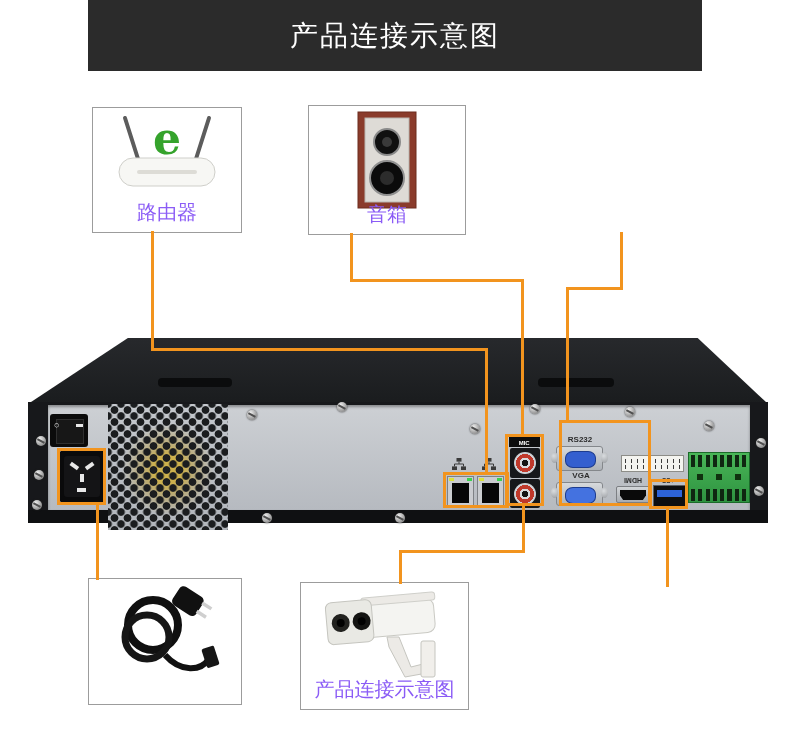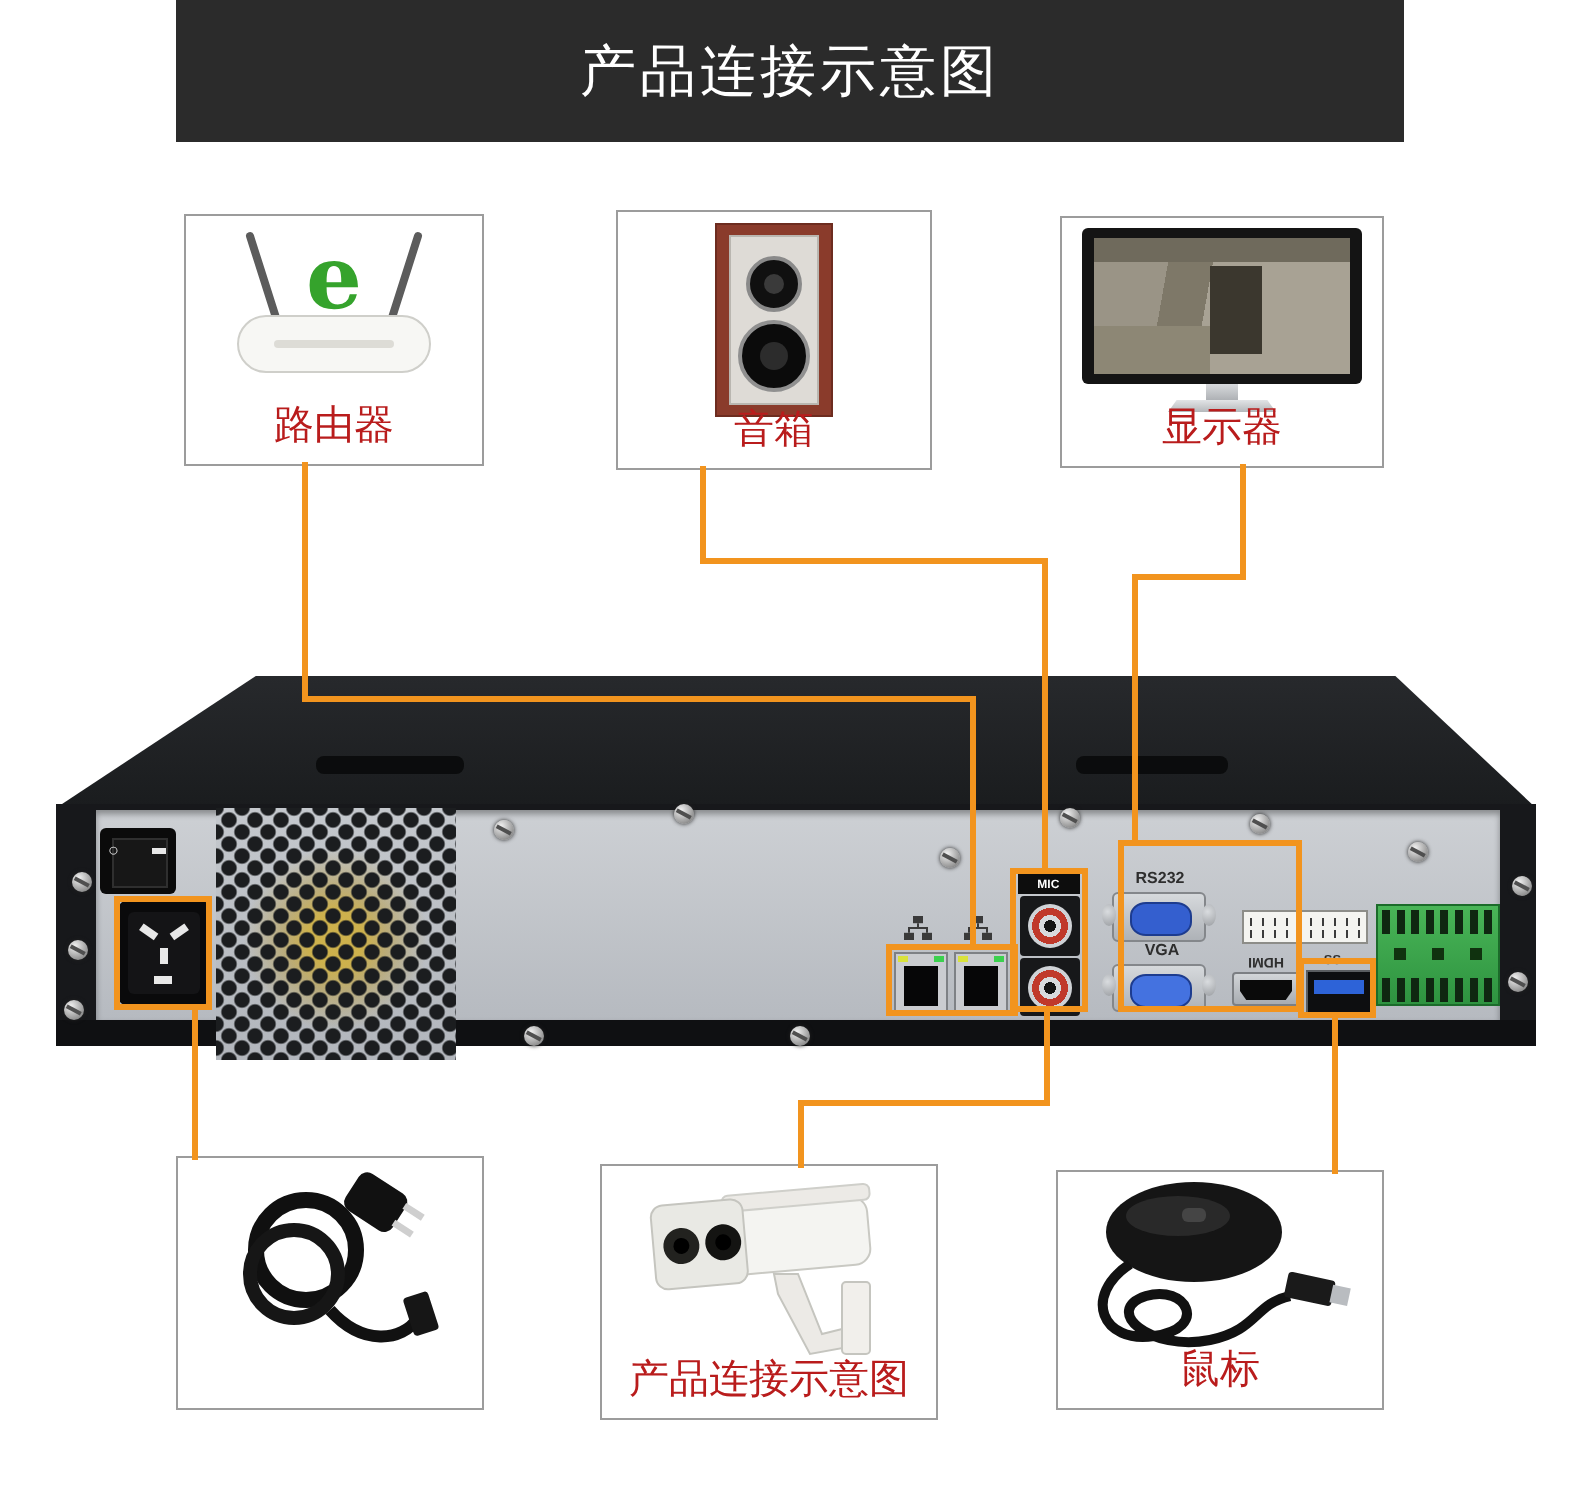--- a/index.html
+++ b/index.html
@@ -7,21 +7,21 @@
           font-family:"Liberation Sans","DejaVu Sans",sans-serif;}
 
   
   .banner{position:absolute;left:88px;top:0;width:614px;height:71px;background:#2b2b2b;
           display:flex;align-items:center;justify-content:center;z-index:3;}
   .banner span{color:#fff;font-size:28px;font-weight:normal;letter-spacing:2px;}
 
   
   .node{position:absolute;background:#fff;border:1px solid #9c9c9c;z-index:4;}
   .node .lbl{position:absolute;left:0;right:0;bottom:6px;text-align:center;
-             font-size:20px;color:#b91c1c;margin-top:28px;}
+             font-size:20px;color:#8b5cf6;margin-top:28px;}
   .icon-wrap{position:absolute;left:0;right:0;top:2px;display:flex;justify-content:center;}
 
   
   .chassis-top{position:absolute;left:28px;top:338px;width:740px;height:66px;
     background:linear-gradient(#27292c,#1a1c1e);
     clip-path:polygon(13.5% 0,90.5% 0,100% 100%,0 100%);z-index:1;}
   .handle{position:absolute;height:9px;background:#0b0c0d;border-radius:4px;z-index:2;}
   .chassis-body{position:absolute;left:28px;top:402px;width:740px;height:110px;background:#17181b;z-index:1;}
   .rear-panel{position:absolute;left:48px;top:405px;width:702px;height:105px;
     background:linear-gradient(#cdd0d4,#b6bac0);box-shadow:inset 0 2px 3px rgba(0,0,0,.35);z-index:1;}
@@ -111,36 +111,20 @@
         <rect x="18" y="10" width="44" height="84" fill="#dedbd6" stroke="#b9b6b0"></rect>
         <circle cx="40" cy="34" r="13" fill="#101010" stroke="#8a8a8a" stroke-width="2"></circle>
         <circle cx="40" cy="34" r="5" fill="#3a3a3a"></circle>
         <circle cx="40" cy="70" r="17" fill="#0b0b0b" stroke="#909090" stroke-width="2"></circle>
         <circle cx="40" cy="70" r="7" fill="#2c2c2c"></circle>
       </svg>
     </div>
     <div class="lbl">音箱</div>
   </div>
 
-  <div class="node" style="left:530px;top:108px;width:160px;height:124px;">
-    <div class="icon-wrap" style="top:5px;">
-      <div style="position:relative;width:146px;height:92px;">
-        <div style="position:absolute;left:3px;top:0;width:140px;height:78px;background:#141414;border-radius:3px;"></div>
-        <div style="position:absolute;left:9px;top:5px;width:128px;height:68px;overflow:hidden;
-                    background:linear-gradient(100deg,#9a9486 0 28%,#7e7868 28% 44%,#a8a294 44% 100%);">
-          <div style="position:absolute;left:0;top:0;width:100%;height:12px;background:#6f6a5c;"></div>
-          <div style="position:absolute;left:58px;top:14px;width:26px;height:44px;background:#3b372e;"></div>
-          <div style="position:absolute;left:0;top:44px;width:58px;height:24px;background:#8d8775;"></div>
-        </div>
-        <div style="position:absolute;left:65px;top:78px;width:16px;height:8px;background:linear-gradient(#d8dadd,#aeb1b5);"></div>
-        <div style="position:absolute;left:46px;top:86px;width:54px;height:6px;background:linear-gradient(#e2e4e6,#b5b8bb);clip-path:polygon(8% 0,92% 0,100% 100%,0 100%);"></div>
-      </div>
-    </div>
-    <div class="lbl">显示器</div>
-  </div>
 
   <div class="node" style="left:88px;top:578px;width:152px;height:125px;">
     <div class="icon-wrap">
       <svg width="128" height="96" viewBox="0 0 128 96">
         <circle cx="52" cy="44" r="25" stroke="#101010" stroke-width="8" fill="none"></circle>
         <circle cx="46" cy="56" r="22" stroke="#161616" stroke-width="7" fill="none"></circle>
         <g transform="rotate(33 88 22)">
           <rect x="72" y="10" width="28" height="22" rx="5" fill="#111"></rect>
           <rect x="99" y="13" width="11" height="3.5" fill="#cfcfcf"></rect>
           <rect x="99" y="23" width="11" height="3.5" fill="#cfcfcf"></rect>
@@ -163,35 +147,20 @@
           <circle cx="26" cy="35" r="4" fill="#000"></circle>
           <circle cx="47" cy="35" r="4" fill="#000"></circle>
         </g>
         <path d="M72,52 L84,52 L96,82 L112,78 L112,88 L90,92 L74,62 Z" fill="#eceae6" stroke="#c5c5bf"></path>
         <rect x="106" y="56" width="14" height="36" rx="2" fill="#f1efeb" stroke="#c5c5bf"></rect>
       </svg>
     </div>
     <div class="lbl">产品连接示意图</div>
   </div>
 
-  <div class="node" style="left:528px;top:585px;width:162px;height:118px;">
-    <div class="icon-wrap">
-      <svg width="150" height="88" viewBox="0 0 150 88">
-        <ellipse cx="62" cy="28" rx="44" ry="25" fill="#151515"></ellipse>
-        <ellipse cx="54" cy="20" rx="26" ry="10" fill="#2e2e2e" opacity=".8"></ellipse>
-        <rect x="56" y="16" width="12" height="7" rx="3" fill="#454545"></rect>
-        <path d="M30,44 C6,60 16,84 42,80 C70,76 58,54 38,60 C16,67 40,88 70,82 C94,77 92,64 110,60" stroke="#111" stroke-width="5" fill="none"></path>
-        <g transform="rotate(12 120 56)">
-          <rect x="108" y="50" width="24" height="13" rx="2" fill="#1a1a1a"></rect>
-          <rect x="131" y="52" width="9" height="9" fill="#b9bcc0"></rect>
-        </g>
-      </svg>
-    </div>
-    <div class="lbl">鼠标</div>
-  </div>
 
   <div class="chassis-top"></div>
   <div class="handle" style="left:158px;top:378px;width:74px;"></div>
   <div class="handle" style="left:538px;top:378px;width:76px;"></div>
   <div class="chassis-body"></div>
   <div class="rear-panel"></div>
   <div class="rail"></div>
 
   <div class="abs rocker">
     <div class="pad"></div>

